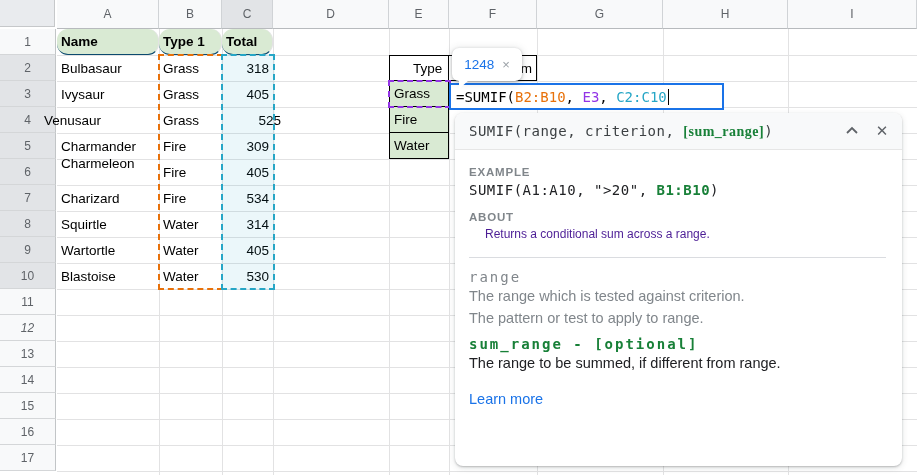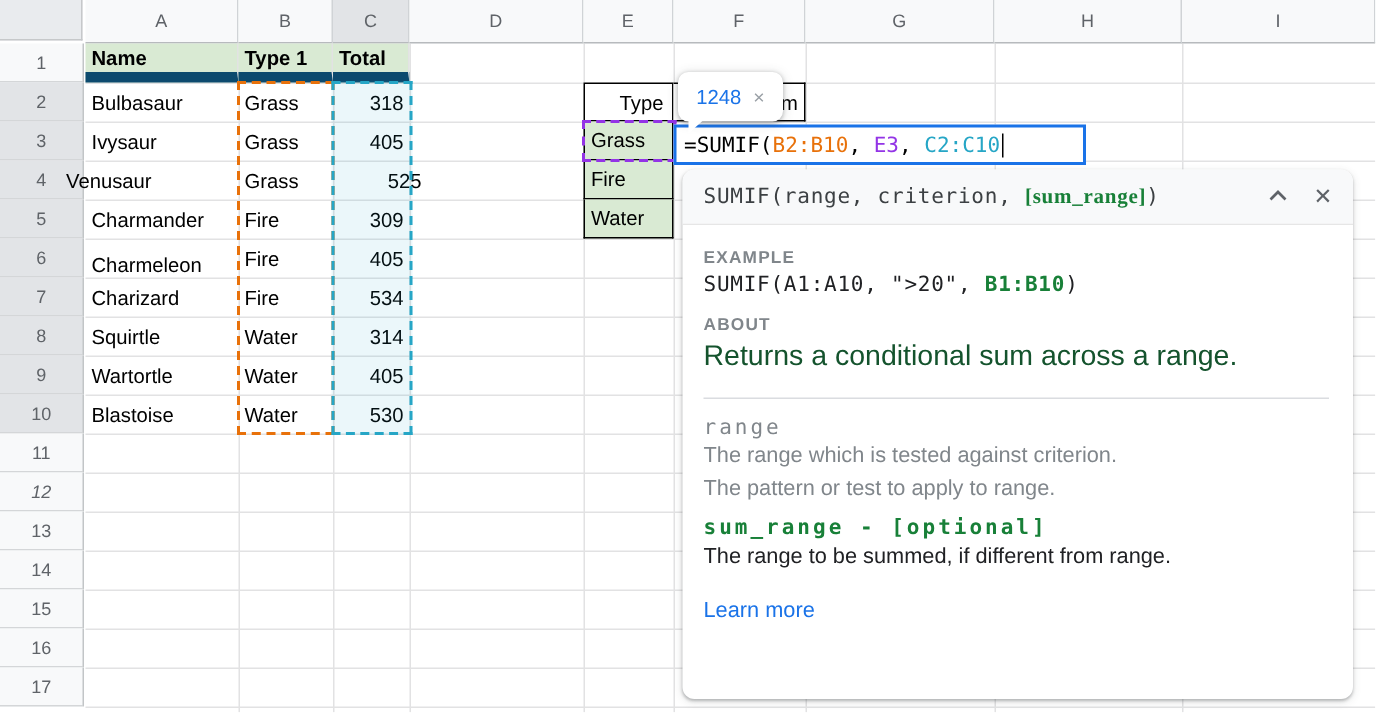--- a/index.html
+++ b/index.html
@@ -18,22 +18,22 @@
           justify-content:center;font-size:12px;color:#5f6368;z-index:2;}
   .hl{background:#e2e4e7;}
 
   
   .vline{position:absolute;width:1px;background:#e2e2e3;z-index:1;}
   .hline{position:absolute;height:1px;background:#e2e2e3;z-index:1;}
 
   
   .cell{position:absolute;box-sizing:border-box;display:flex;align-items:center;padding:0 4px;
         font-size:13.5px;color:#000;white-space:nowrap;overflow:hidden;z-index:2;}
-  .k-table-header{background:#d9ead3;font-weight:bold;border-bottom:7px solid #0c4a6e;
-        border-right:1px solid #e2e2e3;z-index:3;}
+  .k-table-header{background:#d9ead3;font-weight:bold;border-bottom:1px solid #0c4a6e;
+        border-right:1px solid #e2e2e3;z-index:3;border-radius:11px;}
   .k-text{background:transparent;}
   .k-number{justify-content:flex-end;background:transparent;}
   .k-type-header{background:#fff;border:1px solid #000;z-index:4;}
   .k-sum-header{background:#fff;border:1px solid #000;border-left:none;justify-content:flex-end;z-index:4;}
   .k-type-option{background:#d9ead3;border:1px solid #000;border-top:none;z-index:4;}
 
   
   .range-overlay{position:absolute;box-sizing:border-box;z-index:5;pointer-events:none;}
   #ov-b{left:158px;top:54px;width:65px;height:236px;border:2px dashed #e8710a;}
   #ov-c{left:221px;top:54px;width:54px;height:236px;border:2px dashed #26a6c6;background:rgba(38,166,198,0.09);}
@@ -63,21 +63,21 @@
   .sig{font-family:"DejaVu Sans Mono",monospace;font-size:14px;color:#3c4043;letter-spacing:.5px;white-space:pre;}
   .sig .opt{color:#188038;font-weight:bold;font-family:Liberation Serif, serif;}
   #popup-header-icons{margin-left:auto;display:flex;align-items:center;gap:14px;}
   .hdr-icon{width:16px;height:16px;display:flex;align-items:center;justify-content:center;cursor:pointer;
             color:#5f6368;}
   #popup-body{padding:14px 16px 0 14px;}
   .hint-label{font-size:11.5px;font-weight:bold;color:#80868b;letter-spacing:.8px;margin:2px 0 4px;}
   .code{font-family:"DejaVu Sans Mono",monospace;font-size:14px;color:#202124;letter-spacing:.5px;
         margin-bottom:13px;white-space:pre;}
   .code .opt{color:#188038;font-weight:bold;}
-  .about-text{font-size:19px;color:#14532d;margin-bottom:2px;}
+  .about-text{font-size:12px;color:#4c1d95;margin-bottom:2px;margin-left:16px;}
   .divider{border:none;border-top:1px solid #dadce0;margin:16px 0 11px;}
   .param-name{font-family:"DejaVu Sans Mono",monospace;font-size:14px;color:#80868b;letter-spacing:2px;
         margin:10px 0 3px;}
   .param-desc{font-size:14.5px;color:#80868b;margin-bottom:6px;}
   .param.active .param-name{color:#188038;font-weight:bold;}
   .param.active .param-desc{color:#202124;}
   #learn-more{display:inline-block;color:#1a73e8;font-size:14.5px;margin-top:14px;text-decoration:none;cursor:pointer;}
 </style>
 </head>
 <body>
@@ -152,21 +152,21 @@
       <div class="cell k-number" style="left: 222px; top: 55px; width: 51px; height: 26px;">318</div>
       <div class="cell k-text" style="left: 57px; top: 81px; width: 102px; height: 26px;">Ivysaur</div>
       <div class="cell k-text" style="left: 159px; top: 81px; width: 63px; height: 26px;">Grass</div>
       <div class="cell k-number" style="left: 222px; top: 81px; width: 51px; height: 26px;">405</div>
       <div class="cell k-text" style="left: 40px; top: 107px; width: 102px; height: 26px;">Venusaur</div>
       <div class="cell k-text" style="left: 159px; top: 107px; width: 63px; height: 26px;">Grass</div>
       <div class="cell k-number" style="left: 234px; top: 107px; width: 51px; height: 26px; padding-left: 16px;">525</div>
       <div class="cell k-text" style="left: 57px; top: 133px; width: 102px; height: 26px;">Charmander</div>
       <div class="cell k-text" style="left: 159px; top: 133px; width: 63px; height: 26px;">Fire</div>
       <div class="cell k-number" style="left: 222px; top: 133px; width: 51px; height: 26px;">309</div>
-      <div class="cell k-text" style="left: 57px; top: 163px; width: 102px; height: 26px;">Charmeleon</div>
+      <div class="cell k-text" style="left: 57px; top: 150px; width: 102px; height: 26px;">Charmeleon</div>
       <div class="cell k-text" style="left: 159px; top: 159px; width: 63px; height: 26px;">Fire</div>
       <div class="cell k-number" style="left: 222px; top: 159px; width: 51px; height: 26px;">405</div>
       <div class="cell k-text" style="left: 57px; top: 185px; width: 102px; height: 26px;">Charizard</div>
       <div class="cell k-text" style="left: 159px; top: 185px; width: 63px; height: 26px;">Fire</div>
       <div class="cell k-number" style="left: 222px; top: 185px; width: 51px; height: 26px;">534</div>
       <div class="cell k-text" style="left: 57px; top: 211px; width: 102px; height: 26px;">Squirtle</div>
       <div class="cell k-text" style="left: 159px; top: 211px; width: 63px; height: 26px;">Water</div>
       <div class="cell k-number" style="left: 222px; top: 211px; width: 51px; height: 26px;">314</div>
       <div class="cell k-text" style="left: 57px; top: 237px; width: 102px; height: 26px;">Wartortle</div>
       <div class="cell k-text" style="left: 159px; top: 237px; width: 63px; height: 26px;">Water</div>

